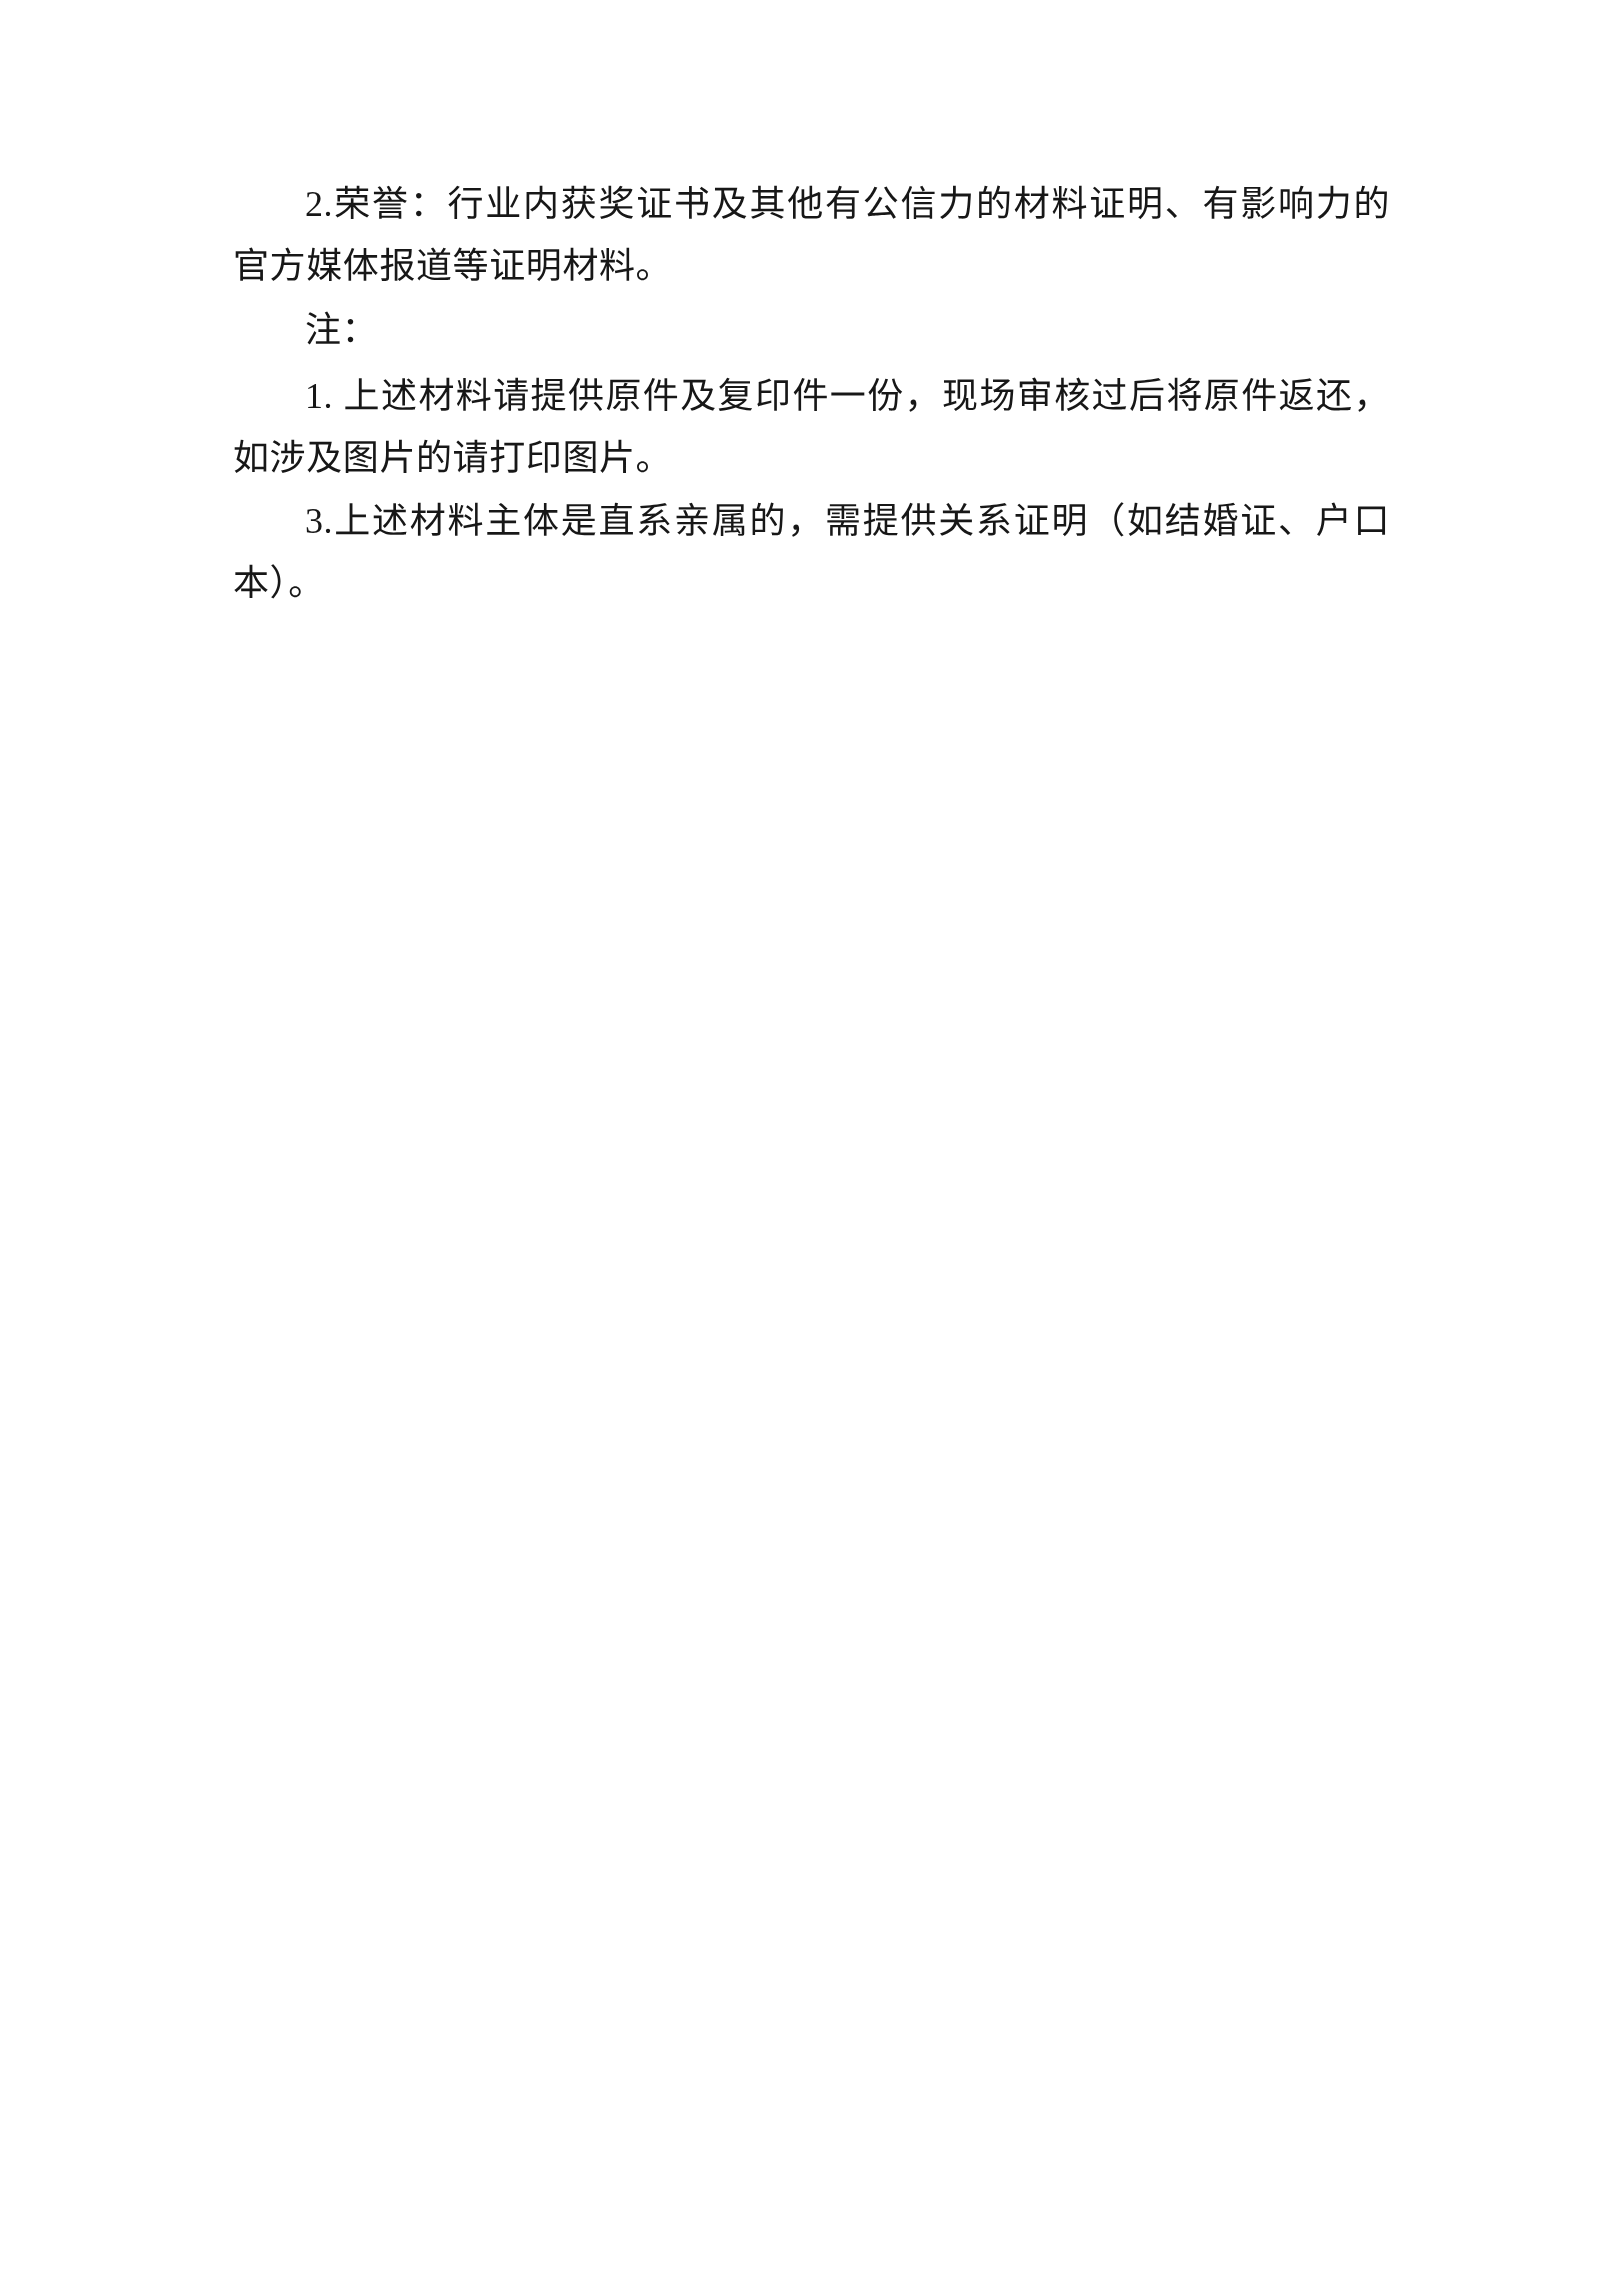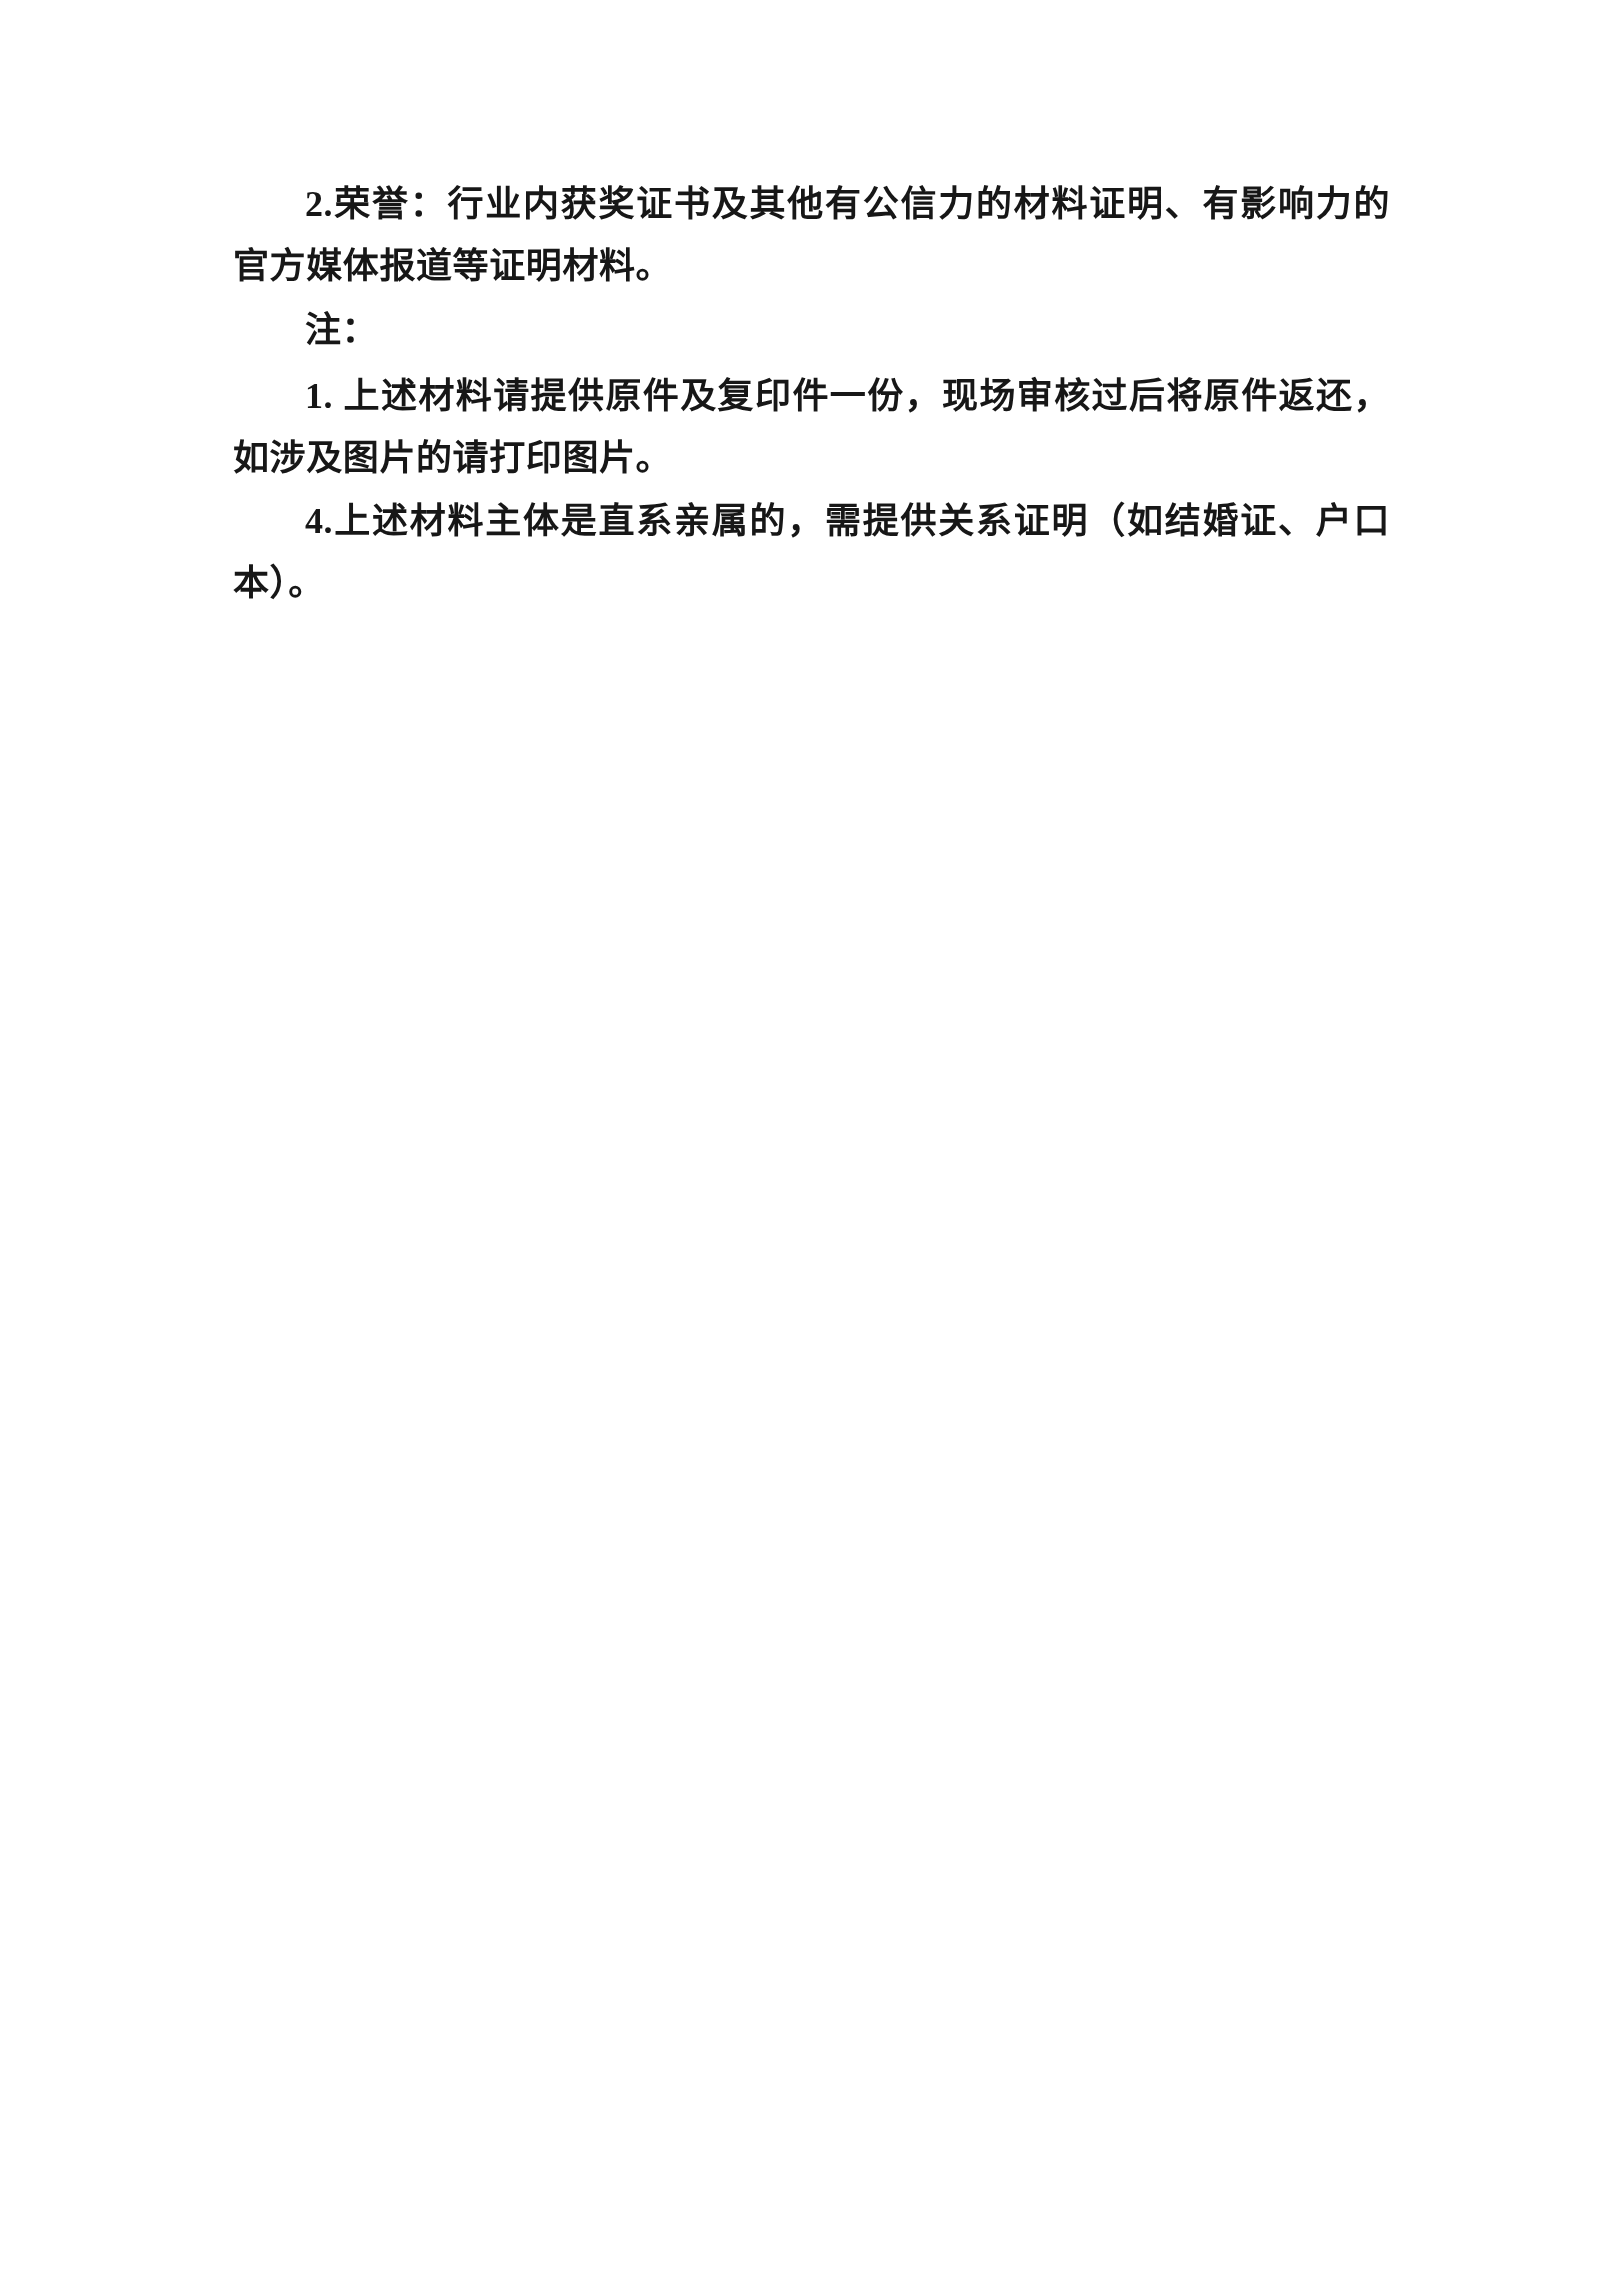--- a/index.html
+++ b/index.html
@@ -32,38 +32,38 @@
   }
   .para {
     font-size: 36px;
     line-height: 1.72;
     text-align: justify;
     text-justify: inter-ideograph;
     letter-spacing: 0.6px;
     margin: 0 0 5.9px 0;
     text-indent: 2em;
     color: #171717;
-    font-weight: 700;
+    font-weight: 400;
   }
   .para.tight {
     margin-bottom: 2px;
   }
   .para.note-label {
     margin-bottom: 3.9px;
   }
 </style>
 </head>
 <body>
 
 <div class="page">
   <div class="content">
 
     <p class="para tight">2.荣誉：行业内获奖证书及其他有公信力的材料证明、有影响力的官方媒体报道等证明材料。</p>
 
     <p class="para note-label">注：</p>
 
     <p class="para tight">1. 上述材料请提供原件及复印件一份，现场审核过后将原件返还，如涉及图片的请打印图片。</p>
 
-    <p class="para">4.上述材料主体是直系亲属的，需提供关系证明（如结婚证、户口本）。</p>
+    <p class="para">3.上述材料主体是直系亲属的，需提供关系证明（如结婚证、户口本）。</p>
 
   </div>
 </div>
 
 
 </body></html>

